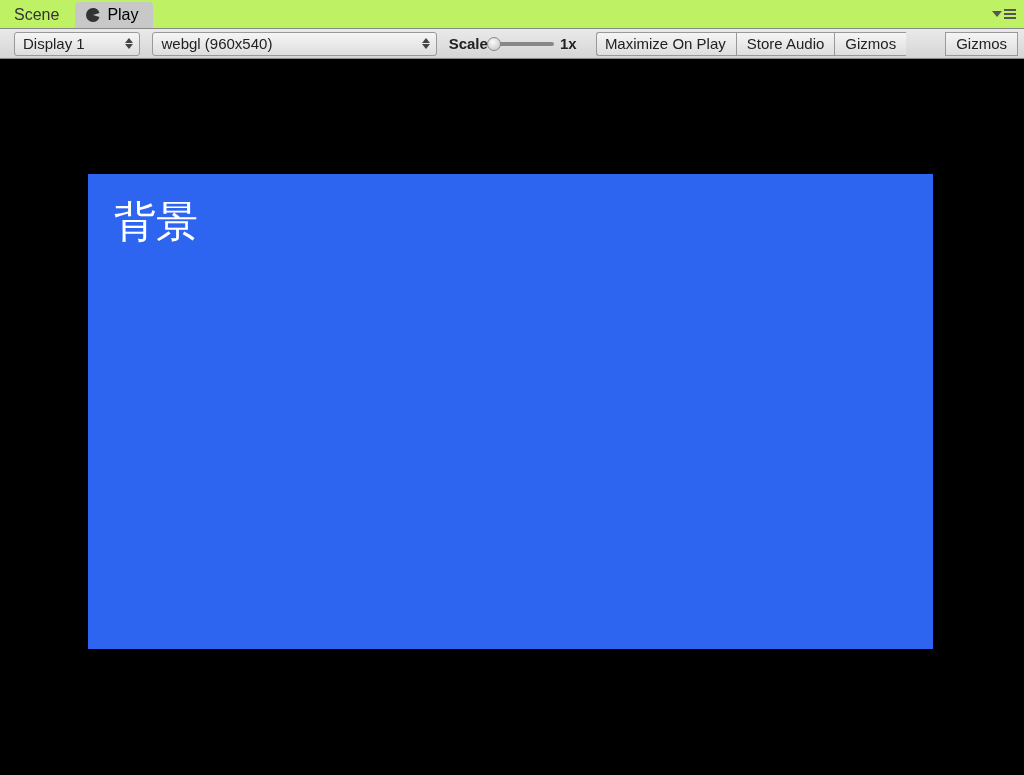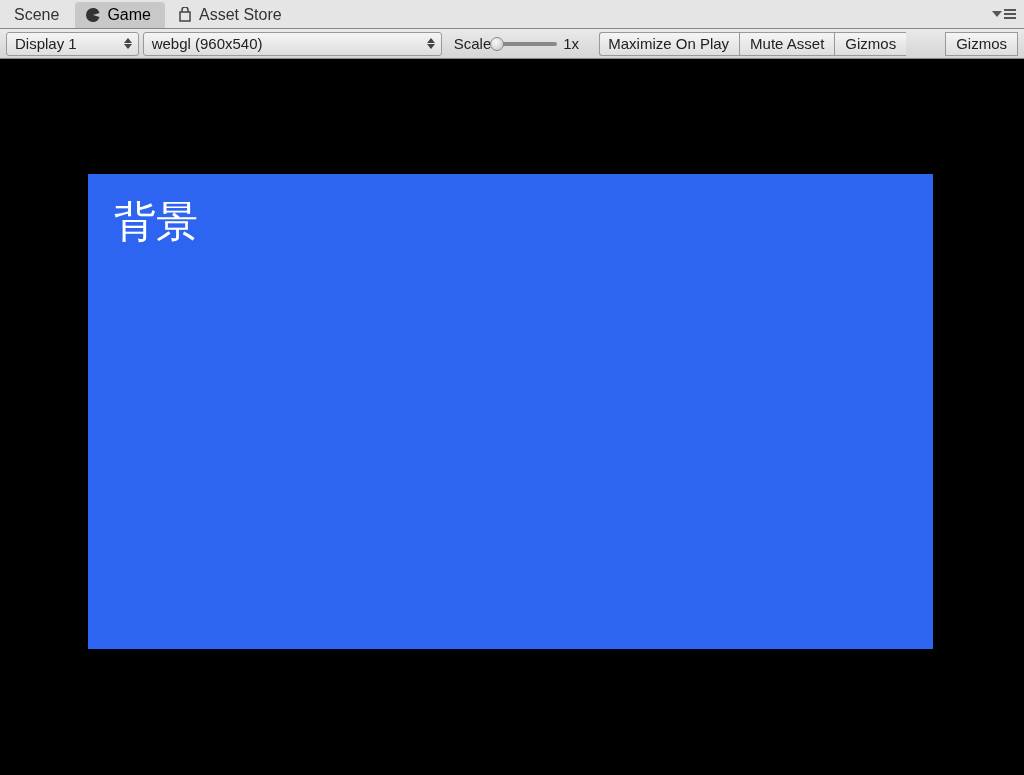--- a/index.html
+++ b/index.html
@@ -13,21 +13,21 @@
       width: 1024px;
       height: 775px;
       background: #a9a9a9;
       overflow: hidden;
     }
     
     .tab-bar {
       display: flex;
       align-items: flex-end;
       height: 28px;
-      background: #e5e5e5;
+      background: #bef264;
       padding-left: 4px;
       position: relative;
     }
     
     .tab {
       display: flex;
       align-items: center;
       padding: 3px 14px 3px 10px;
       font-size: 16px;
       color: #333;
@@ -79,20 +79,21 @@
       align-items: center;
       justify-content: space-between;
       background: linear-gradient(to bottom, #f5f5f5, #dedede);
       border: 1px solid #999;
       border-radius: 3px;
       padding: 2px 6px 2px 8px;
       font-size: 15px;
       color: #222;
       cursor: pointer;
       height: 24px;
+      margin-left: 8px;
     }
     
     .dropdown-display {
       width: 140px;
     }
     
     .dropdown-aspect {
       width: 317px;
       text-align: right;
     }
@@ -121,20 +122,21 @@
       border-top: 5px solid #444;
     }
     
     .scale-section {
       display: flex;
       align-items: center;
       gap: 6px;
       padding: 0 8px;
       font-size: 15px;
       color: #222;
+      font-weight: bold;
     }
     
     .slider-track {
       width: 60px;
       height: 4px;
       background: #888;
       border-radius: 2px;
       position: relative;
     }
     
@@ -243,30 +245,21 @@
 <div class="tab-bar">
   <div class="tab">
     <span>Scene</span>
   </div>
   <div class="tab active">
     <span class="tab-icon">
       <svg width="16" height="16" viewBox="0 0 16 16">
         <path d="M8 1 A7 7 0 1 0 8 15 A7 7 0 0 0 14.5 10 L8 8 L14.5 6 A7 7 0 0 0 8 1 Z" fill="#333"></path>
       </svg>
     </span>
-    <span>Game</span>
-  </div>
-  <div class="tab">
-    <span class="tab-icon">
-      <svg width="16" height="16" viewBox="0 0 16 16">
-        <rect x="3" y="5" width="10" height="9" fill="none" stroke="#444" stroke-width="1.5"></rect>
-        <path d="M5 5 V3 A3 3 0 0 1 11 3 V5" fill="none" stroke="#444" stroke-width="1.5"></path>
-      </svg>
-    </span>
-    <span>Asset Store</span>
+    <span>Play</span>
   </div>
   <div class="tab-extra">
     <span class="context-menu-icon"></span>
     <span class="hamburger-icon">
       <span></span>
         <span></span>
         <span></span>
     </span>
   </div>
 </div>
@@ -291,21 +284,21 @@
     <div class="slider-track">
       <div class="slider-thumb"></div>
     </div>
     <span class="scale-value">1x</span>
   </div>
   <div class="toolbar-right">
     <div class="toolbar-button">
       <span>Maximize On Play</span>
     </div>
     <div class="toolbar-button">
-      <span>Mute Asset</span>
+      <span>Store Audio</span>
     </div>
     <div class="toolbar-button">
       <span>Gizmos</span>
     </div>
     <div class="toolbar-button">
       <span>Gizmos</span>
     </div>
   </div>
 </div>
 

